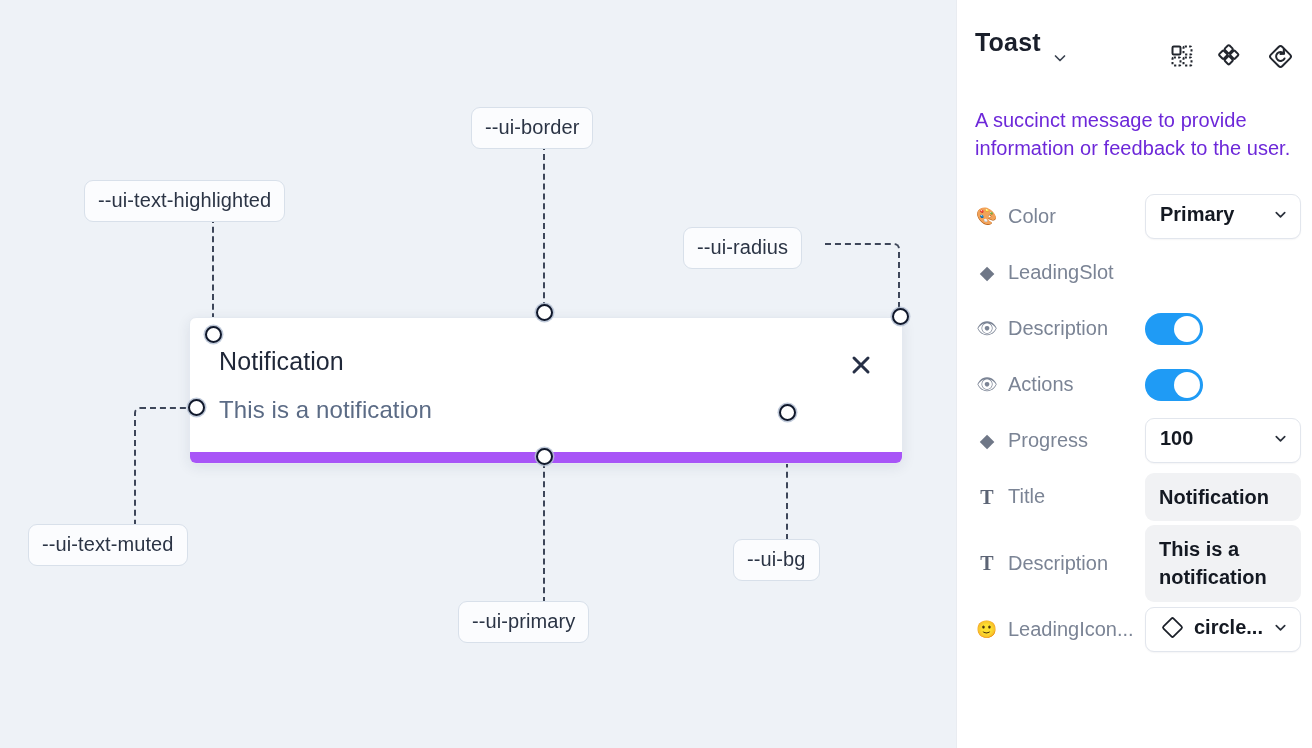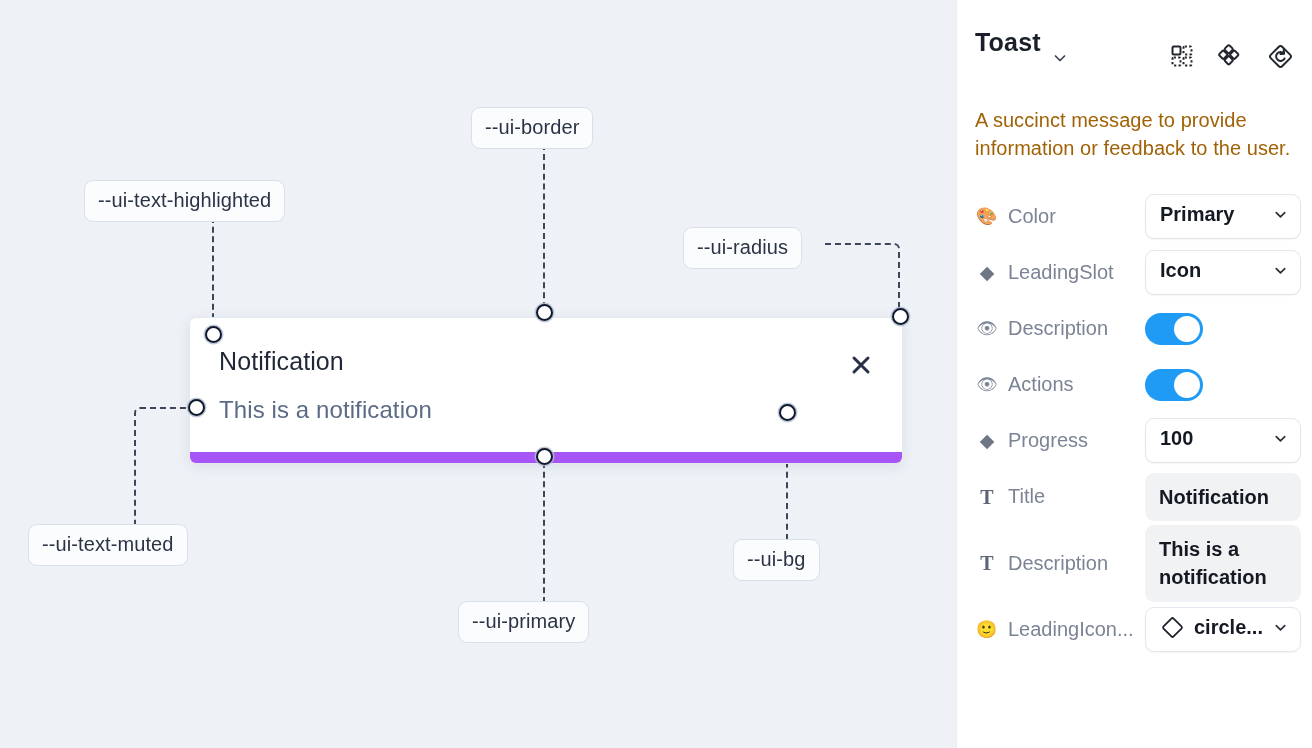--- a/index.html
+++ b/index.html
@@ -141,21 +141,21 @@
   }
   .fromfile-label {
     font-size: 21px; color: #8d95a3;
   }
   .fromfile-ico { margin-left: 13px; display:flex; }
 
   .panel-desc {
     margin-top: 22px;
     font-size: 20px;
     line-height: 1.42;
-    color: #a16207;
+    color: #6d28d9;
     letter-spacing: .05px;
   }
 
   .props { margin-top: 26px; }
   .prop-row {
     display: flex;
     align-items: center;
     min-height: 56px;
   }
   .prop-label {
@@ -346,30 +346,20 @@
             </span>
           </div>
         </div>
       </div>
 
       <div class="prop-row">
         <div class="prop-label">
           <span class="prop-ico diamond">◆</span>
           <span>LeadingSlot</span>
         </div>
-        <div class="prop-ctl">
-          <div class="select">
-            <span class="select-val">Icon</span>
-            <span class="chev">
-              <svg width="15" height="15" viewBox="0 0 16 16" fill="none" stroke="#2a303b" stroke-width="1.8" stroke-linecap="round" stroke-linejoin="round">
-                  <path d="M3.5 6 L8 10.5 L12.5 6"></path>
-                </svg>
-            </span>
-          </div>
-        </div>
       </div>
 
       <div class="prop-row">
         <div class="prop-label">
           <span class="prop-ico">👁</span>
           <span>Description</span>
         </div>
         <div class="prop-ctl">
           <div class="toggle">
             <span class="knob"></span>

